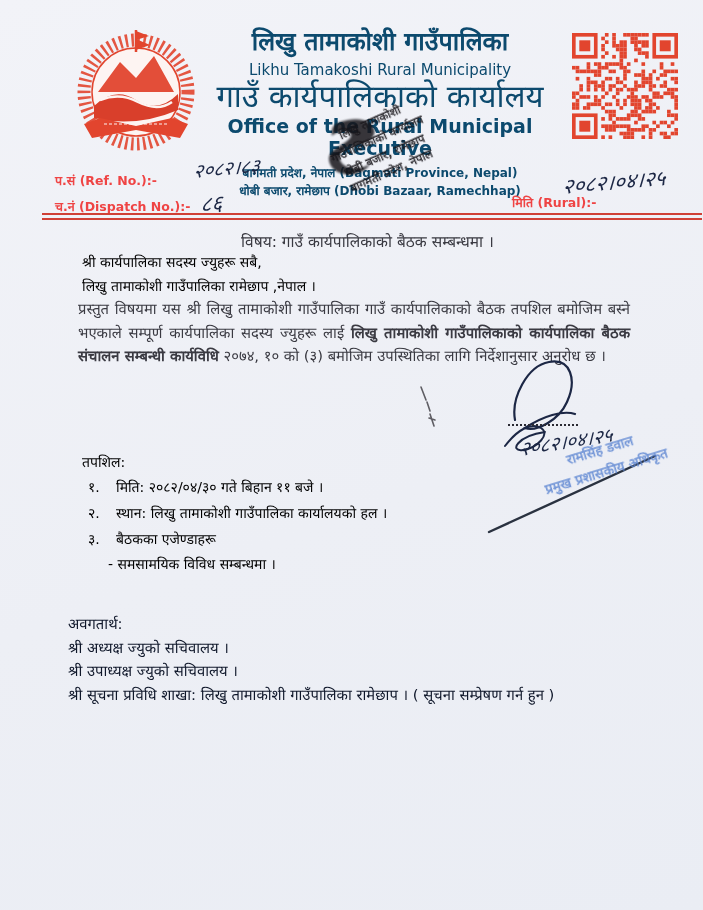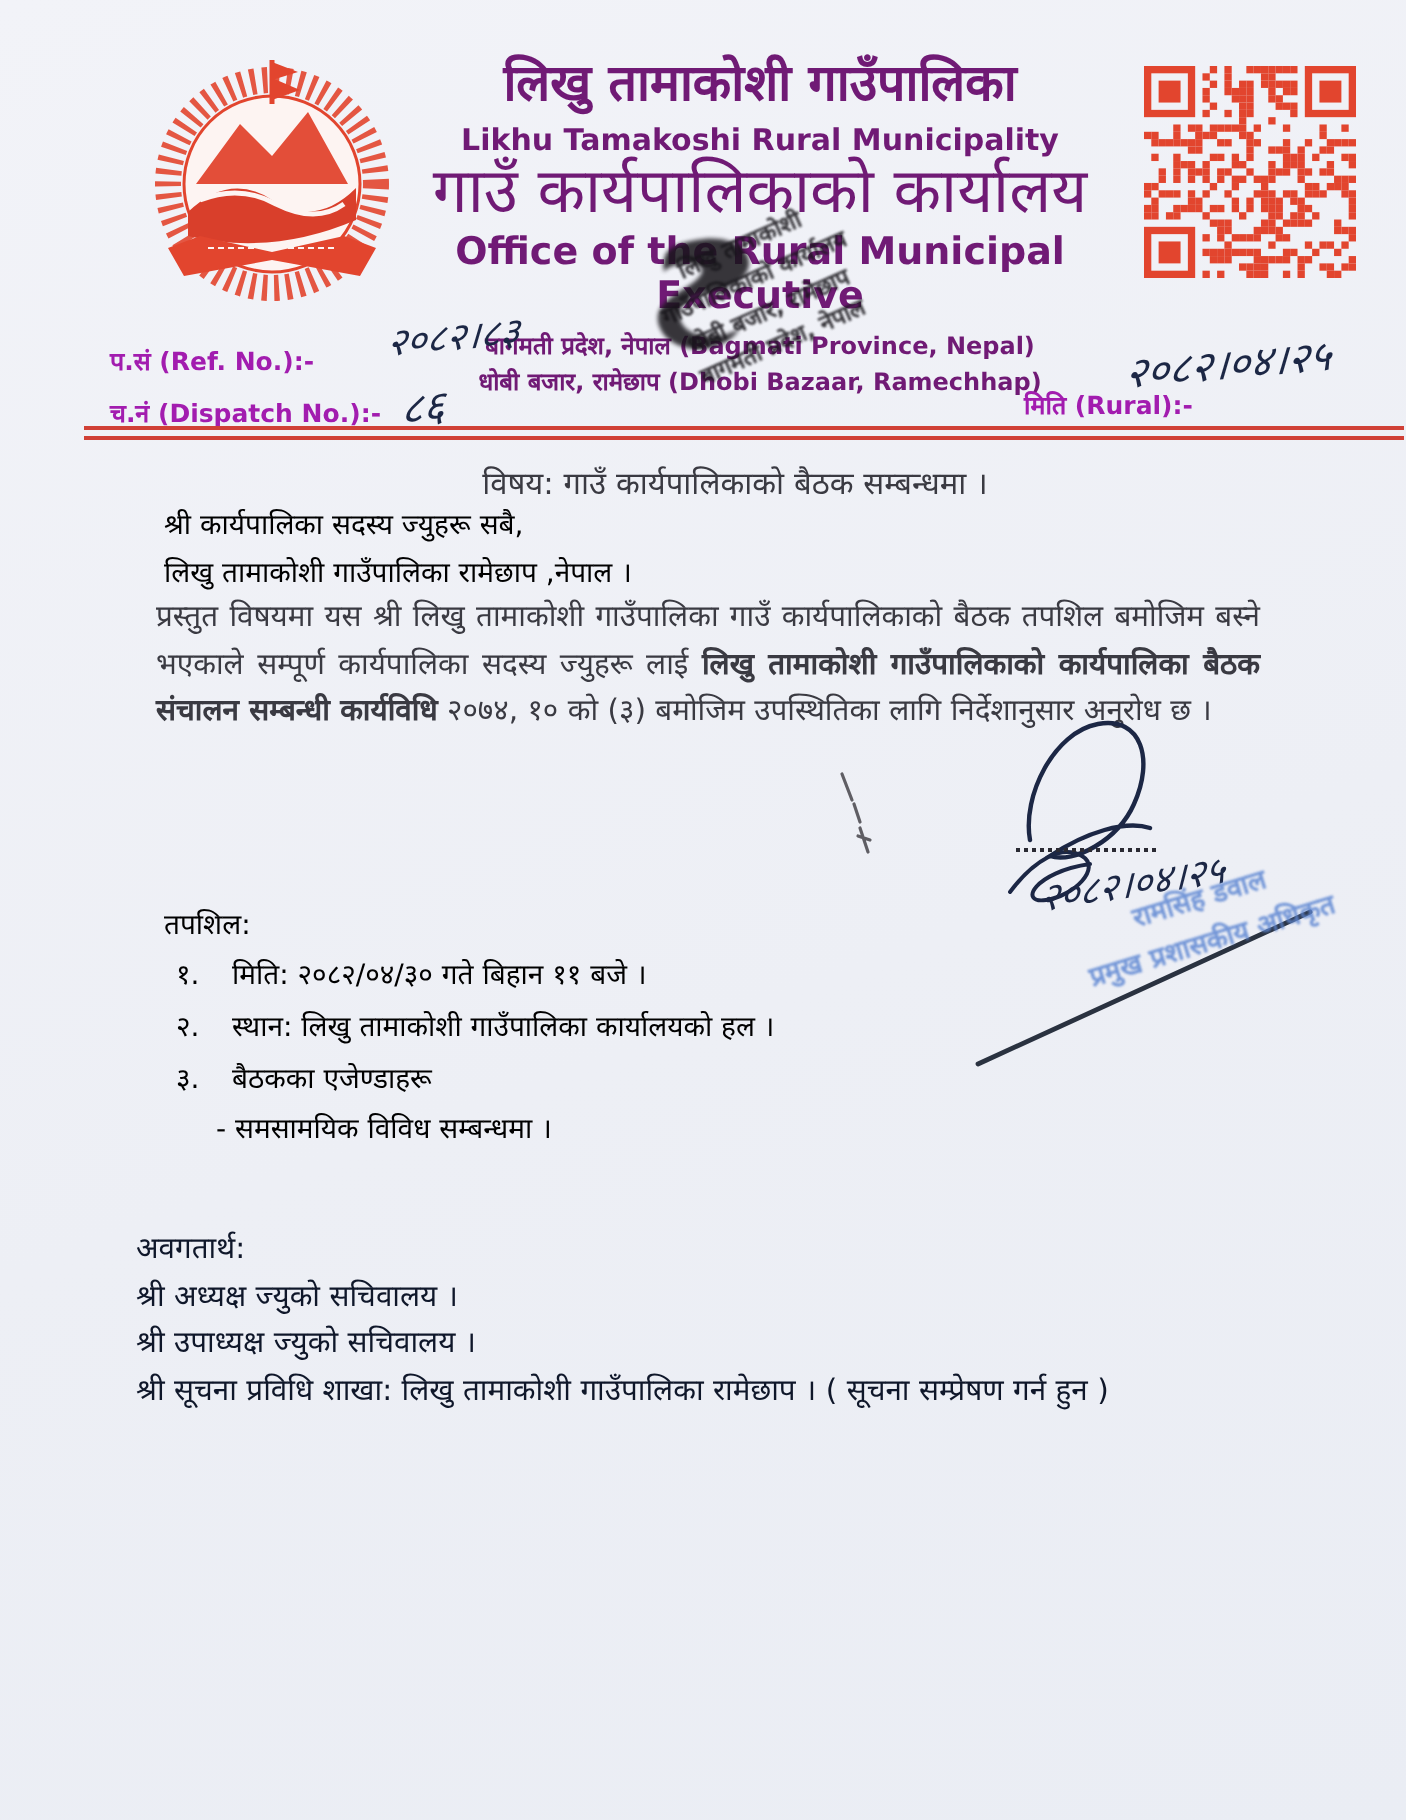--- a/index.html
+++ b/index.html
@@ -4,28 +4,28 @@
 <style>
   html,body{margin:0;padding:0;}
   body{
     width:703px;height:910px;position:relative;overflow:hidden;
     background:linear-gradient(160deg,#f2f3f8 0%,#edeff5 55%,#eaedf4 100%);
     font-family:"DejaVu Sans","Liberation Sans",sans-serif;
     color:#33333b;
   }
   .abs{position:absolute;}
   
-  .head-center{left:205px;top:28px;width:350px;text-align:center;color:#701a75;}
+  .head-center{left:205px;top:28px;width:350px;text-align:center;color:#0c4a6e;}
   .t-np   {font-size:25px;font-weight:bold;line-height:1.15;}
-  .t-en   {font-size:15px;font-weight:bold;margin-top:4px;}
+  .t-en   {font-size:15px;font-weight:normal;margin-top:4px;}
   .o-np   {font-size:31px;font-weight:normal;margin-top:0;line-height:1.1;text-align:center;}
   .o-en   {font-size:19px;font-weight:bold;margin-top:2px;}
   .addr   {font-size:12px;font-weight:bold;margin-top:5px;line-height:1.5;}
   
-  .meta-label{color:#a21caf;font-weight:bold;font-size:12.5px;}
+  .meta-label{color:#ef4444;font-weight:bold;font-size:12.5px;}
   .hand{
     color:#1c2745;font-size:19px;font-style:italic;
     font-family:"DejaVu Serif","Liberation Serif",serif;
     transform:rotate(-5deg) skewX(-8deg);transform-origin:left bottom;
     white-space:nowrap;
   }
   .redline{left:42px;top:213px;width:660px;height:3px;
     border-top:2px solid #d04036;border-bottom:2px solid #d04036;}
   
   .subject{left:0;top:230px;width:703px;text-align:center;font-size:15.5px;color:#3a3a42;padding-left:16px;}

